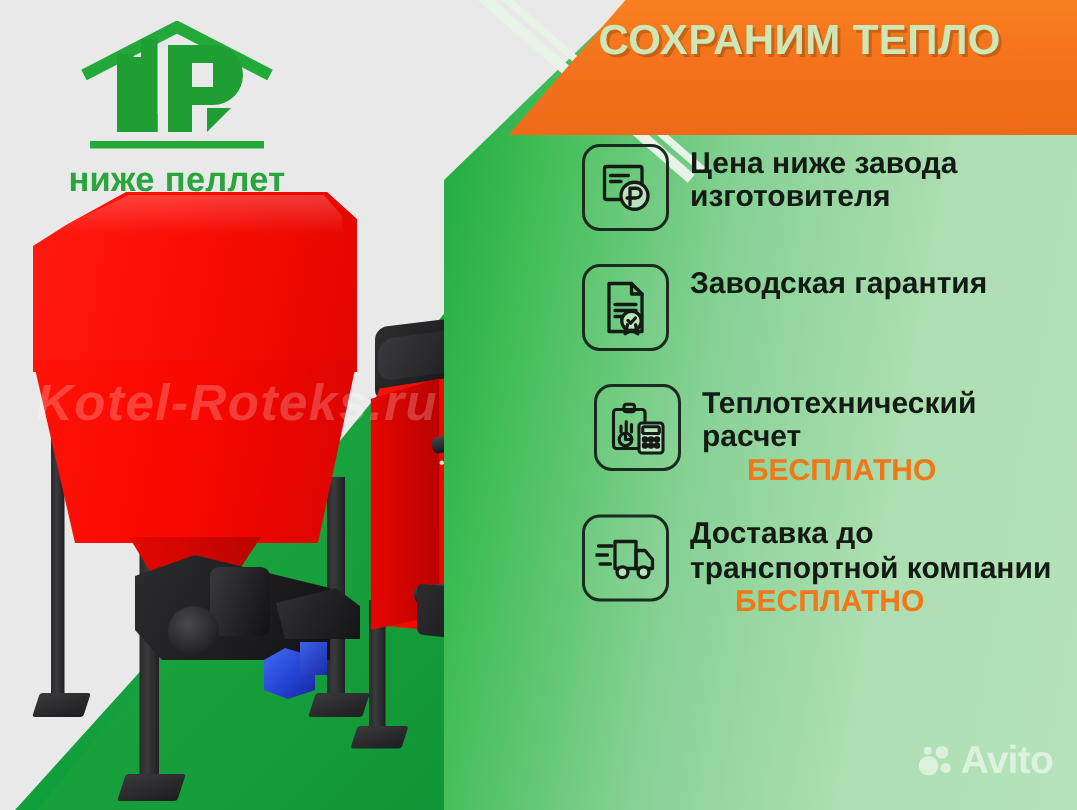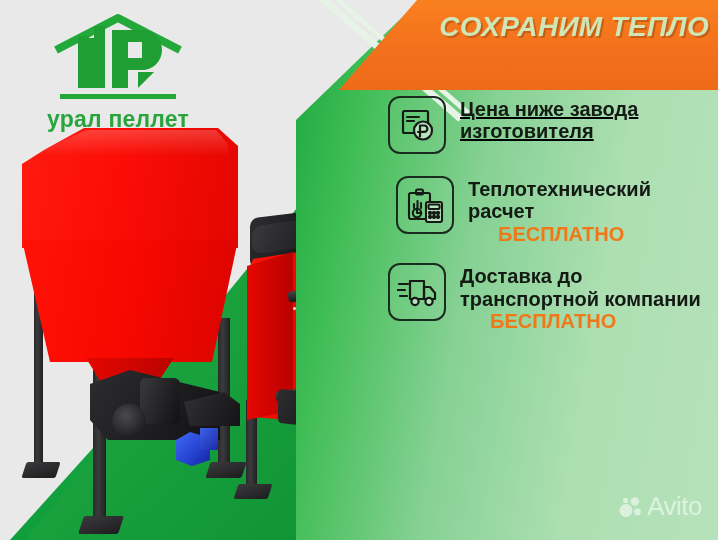--- a/index.html
+++ b/index.html
@@ -141,52 +141,51 @@
   .stripe-b{left:316px;top:-16px;width:5px;height:200px;transform:rotate(-49deg);transform-origin:top left;}
 
   
   .banner{
     position:absolute;left:339px;top:0;width:379px;height:90px;
     background:linear-gradient(180deg,#f9801f 0%,#f3701c 55%,#ee6a18 100%);
     clip-path:polygon(78px 0, 379px 0, 379px 90px, 0 90px);
   }
   .banner h1{
     position:absolute;left:60px;top:11px;width:310px;margin:0;
-    text-align:right;color:#cfe6b7;font-size:28px;line-height:1.13;
+    text-align:left;color:#cfe6b7;font-size:28px;line-height:1.13;
     font-weight:700;letter-spacing:.3px;
     text-shadow:2px 2px 0 rgba(90,45,10,.30);
-    font-style:italic;
   }
 
   
   .features{position:absolute;left:388px;top:96px;width:330px;}
   .feature{position:relative;display:flex;align-items:flex-start;margin-bottom:12px;}
   .ficon{
     flex:0 0 auto;width:58px;height:58px;border:2px solid #1b2b1f;
     border-radius:12px;box-sizing:border-box;
     display:flex;align-items:center;justify-content:center;
     background:rgba(255,255,255,.06);
   }
   .ftext{
     margin-left:14px;color:#141a14;font-weight:700;font-size:20px;line-height:1.12;
     padding-top:2px;max-width:250px;
   }
   .free{color:#f07818;display:block;margin-left:30px;}
 
-  .f1{margin-bottom:22px;text-decoration:underline;}
+  .f1{margin-bottom:22px;}
   .f2{margin-bottom:22px;}
   .f3{margin-bottom:18px;justify-content:flex-end;}
 
   
   .avito{
     position:absolute;right:16px;bottom:18px;display:flex;align-items:center;
     opacity:.55;
   }
   .avito-dots{position:relative;width:26px;height:22px;margin-right:3px;}
-  .avito-word{color:#ffffff;font-size:26px;font-weight:400;letter-spacing:-.5px;}
+  .avito-word{color:#ffffff;font-size:26px;font-weight:700;letter-spacing:-.5px;}
 </style>
 </head>
 <body>
 
 <div id="stage">
 
   <div class="photo-area">
     <div class="floor-wedge"></div>
     <div class="floor-wedge2"></div>
 
@@ -220,41 +219,42 @@
     <div class="hopper-body"></div>
     <div class="hopper-neck"></div>
 
     <div class="auger"></div>
     <div class="motor"></div>
     <div class="fan"></div>
     <div class="burner-arm"></div>
     <div class="bluebox"></div>
     <div class="bluebox2"></div>
 
+    <div class="wm">Kotel-Roteks.ru</div>
   </div>
 
   <div class="panel"></div>
   <div class="stripe stripe-a"></div>
   <div class="stripe stripe-b"></div>
 
   <div class="logo">
     <div class="logo-mark">
       <svg width="132" height="88" viewBox="0 0 132 88" xmlns="http://www.w3.org/2000/svg" aria-hidden="true">
         <path d="M4 36 L66 4 L128 36" fill="none" stroke="#22a93a" stroke-width="8" stroke-linejoin="round"></path>
         <path d="M26 24 L26 74 L50 74 L50 24 L38 24 L38 62 L38 24 Z" fill="#1f9e33"></path>
         <rect x="26" y="22" width="11" height="52" fill="#1f9e33"></rect>
         <rect x="42" y="12" width="11" height="62" fill="#1f9e33"></rect>
         <path d="M26 62 h27 v12 h-27 z" fill="#1f9e33"></path>
         <path d="M60 16 h30 a20 20 0 0 1 0 40 h-14 v18 h-16 z" fill="#1f9e33"></path>
         <rect x="76" y="28" width="14" height="16" fill="#e9e9e9"></rect>
         <path d="M86 58 l16 0 l-16 16 z" fill="#1f9e33"></path>
         <rect x="8" y="80" width="116" height="5" fill="#22a93a"></rect>
       </svg>
     </div>
-    <div class="logo-text">урал пеллет</div>
+    <div class="logo-text">ниже пеллет</div>
   </div>
 
   <div class="banner">
     <h1>
       <span>СОХРАНИМ ТЕПЛО</span><br>
     </h1>
   </div>
 
   <div class="features">
 
@@ -266,20 +266,36 @@
           <circle cx="25" cy="24.5" r="9" fill="#b9e3bd"></circle>
           <path d="M22 19.5 v11 M22 19.5 h4.2 a3.2 3.2 0 0 1 0 6.4 H22 M20 26 h6"></path>
         </svg>
       </div>
       <div class="ftext">
         <span>Цена ниже завода</span>
         <span>изготовителя</span>
       </div>
     </div>
 
+    <div class="feature f2">
+      <div class="ficon">
+        <svg width="36" height="38" viewBox="0 0 36 38" fill="none" stroke="#141a14" stroke-width="2.2" stroke-linecap="round" stroke-linejoin="round" xmlns="http://www.w3.org/2000/svg" aria-hidden="true">
+          <path d="M7 3 h15 l7 7 v25 H7 z"></path>
+          <path d="M22 3 v7 h7"></path>
+          <path d="M11 17 h14 M11 21 h14 M11 25 h7"></path>
+          <circle cx="22" cy="28" r="6.5" fill="#b9e3bd"></circle>
+          <path d="M19.3 30.5 l-1.6 6 l4.3-2.4 l4.3 2.4 l-1.6-6"></path>
+          <path d="M19.6 27.6 l1.8 1.9 l3.2-3.5"></path>
+        </svg>
+      </div>
+      <div class="ftext">
+        <span>Заводская</span>
+        <span>гарантия</span>
+      </div>
+    </div>
 
     <div class="feature f3">
       <div class="ficon">
         <svg width="40" height="38" viewBox="0 0 40 38" fill="none" stroke="#141a14" stroke-width="2.1" stroke-linecap="round" stroke-linejoin="round" xmlns="http://www.w3.org/2000/svg" aria-hidden="true">
           <rect x="4" y="7" width="21" height="26" rx="2"></rect>
           <rect x="11" y="3.5" width="7" height="5" rx="1.6"></rect>
           <path d="M9 22 v-4 M12.5 22 v-7 M16 22 v-5"></path>
           <circle cx="12" cy="27" r="4.2"></circle>
           <path d="M12 27 v-4.2 M12 27 h4.2"></path>
           <rect x="21" y="16" width="16" height="20" rx="2" fill="#b9e3bd"></rect>

